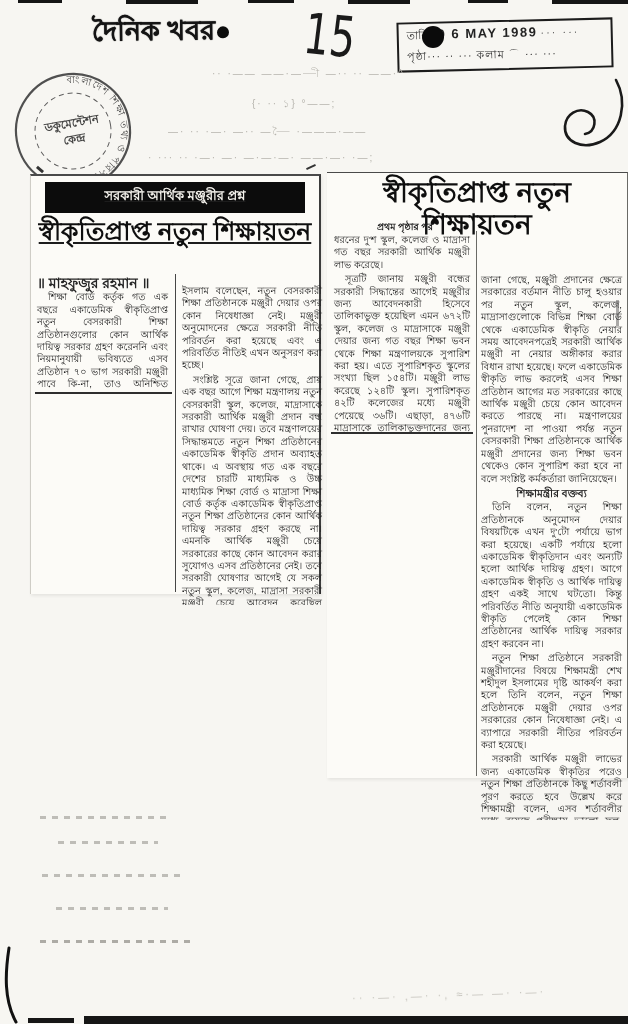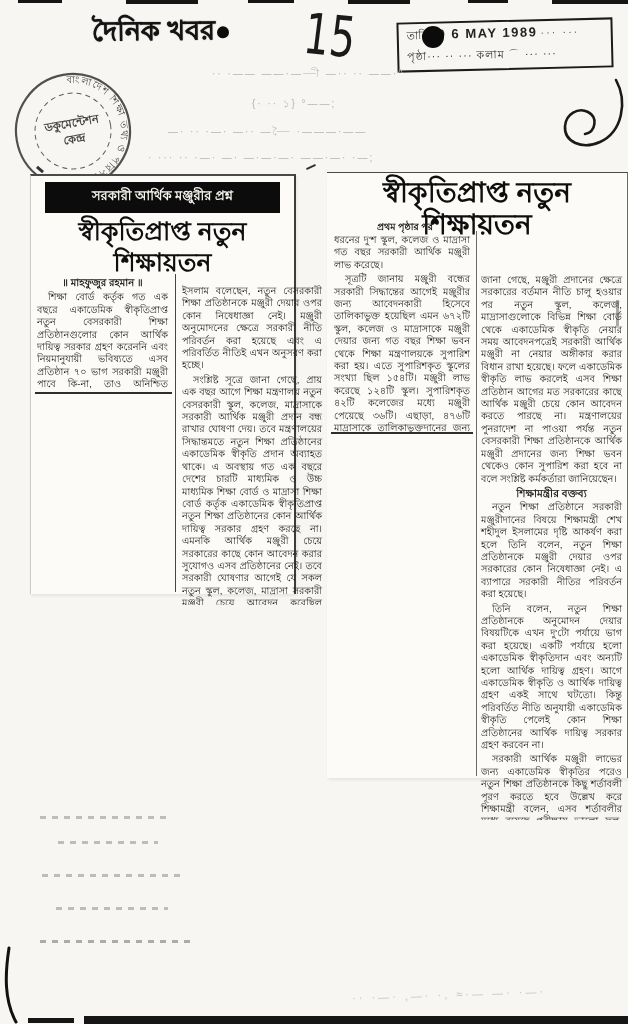--- a/index.html
+++ b/index.html
@@ -32,33 +32,33 @@
   
   .roundstamp{position:absolute;left:12px;top:70px;width:122px;height:122px;
     transform:rotate(-10deg);opacity:.88;}
   
   .faded{position:absolute;color:#b7b5ae;font-size:10px;letter-spacing:2px;
     white-space:nowrap;filter:blur(0.4px);}
   
   .flourish{position:absolute;left:558px;top:76px;width:70px;height:86px;}
   
   .clip{position:absolute;background:#fcfbf7;box-sizing:border-box;}
-  #clip-left{left:30px;top:174px;width:266px;height:420px;
+  #clip-left{left:30px;top:174px;width:291px;height:420px;
     border-top:2px solid #4a4a4a;border-right:2px solid #3c3c3c;
-    border-left:1px solid #cfcdc6;box-shadow:1px 2px 3px rgba(0,0,0,.07);}
+    border-left:1px solid #cfcdc6;box-shadow:1px 2px 3px rgba(0,0,0,.07);text-decoration:underline;}
   #clip-right{left:327px;top:172px;width:301px;height:606px;
     border-top:1.5px solid #4a4a4a;border-right:1.5px solid #6a6a66;
     box-shadow:1px 2px 3px rgba(0,0,0,.07);}
   .kicker{margin:6px 14px 0 14px;background:#0c0c0c;color:#f4f2ec;
     text-align:center;font-size:13px;font-weight:bold;padding:4px 0 6px 0;}
   .headlineL{text-align:center;font-weight:800;font-size:25px;line-height:31px;
     margin-top:3px;color:#0f0f0f;}
   .headlineR{text-align:center;font-weight:800;font-size:28px;line-height:32px;
     margin-top:4px;color:#0e0e0e;}
-  .byline{text-align:center;font-weight:bold;font-size:10px;margin:1px 0 2px 0;}
+  .byline{text-align:left;font-weight:bold;font-size:14px;margin:1px 0 2px 0;}
   .bodytext{font-size:9.7px;line-height:12.4px;text-align:justify;color:#242424;}
   .bodytext p{margin:0 0 2px 0;}
   .indent{text-indent:11px;}
   .colbox{position:absolute;overflow:hidden;box-sizing:border-box;}
   #L-col1{left:4px;top:100px;width:137px;height:118px;border-bottom:2px solid #2e2e2e;padding:0 4px 0 2px;}
   #L-divider{position:absolute;left:144px;top:98px;height:318px;border-left:1.5px solid #464646;}
   #L-col2{left:149px;top:97px;width:144px;height:320px;padding:0 2px;margin-top:12px;}
   #R-continued{position:absolute;left:8px;top:47px;width:140px;text-align:center;
     font-size:9.5px;font-weight:bold;}
   #R-col1{left:4px;top:61px;width:142px;height:200px;border-bottom:2px solid #2e2e2e;padding:0 3px;}
@@ -155,22 +155,22 @@
     <div class="colbox bodytext" id="R-col1">
       <p>ধরনের দু'শ স্কুল, কলেজ ও মাদ্রাসা গত বছর সরকারী আর্থিক মঞ্জুরী লাভ করেছে।</p>
       <p class="indent">সূত্রটি জানায় মঞ্জুরী বন্ধের সরকারী সিদ্ধান্তের আগেই মঞ্জুরীর জন্য আবেদনকারী হিসেবে তালিকাভুক্ত হয়েছিল এমন ৬৭২টি স্কুল, কলেজ ও মাদ্রাসাকে মঞ্জুরী দেয়ার জন্য গত বছর শিক্ষা ভবন থেকে শিক্ষা মন্ত্রণালয়কে সুপারিশ করা হয়। এতে সুপারিশকৃত স্কুলের সংখ্যা ছিল ১৫৪টি। মঞ্জুরী লাভ করেছে ১২৪টি স্কুল। সুপারিশকৃত ৪২টি কলেজের মধ্যে মঞ্জুরী পেয়েছে ৩৬টি। এছাড়া, ৪৭৬টি মাদ্রাসাকে তালিকাভুক্তদানের জন্য সুপারিশ করা হয় এবং মন্ত্রণালয় ৪০টি মাদ্রাসাকে মঞ্জুরী দিয়েছে।</p>
     </div>
 
     <div id="R-divider"></div>
 
     <div class="colbox bodytext" id="R-col2">
       <p>জানা গেছে, মঞ্জুরী প্রদানের ক্ষেত্রে সরকারের বর্তমান নীতি চালু হওয়ার পর নতুন স্কুল, কলেজ, মাদ্রাসাগুলোকে বিভিন্ন শিক্ষা বোর্ড থেকে একাডেমিক স্বীকৃতি নেয়ার সময় আবেদনপত্রেই সরকারী আর্থিক মঞ্জুরী না নেয়ার অঙ্গীকার করার বিধান রাখা হয়েছে। ফলে একাডেমিক স্বীকৃতি লাভ করলেই এসব শিক্ষা প্রতিষ্ঠান আগের মত সরকারের কাছে আর্থিক মঞ্জুরী চেয়ে কোন আবেদন করতে পারছে না। মন্ত্রণালয়ের পুনরাদেশ না পাওয়া পর্যন্ত নতুন বেসরকারী শিক্ষা প্রতিষ্ঠানকে আর্থিক মঞ্জুরী প্রদানের জন্য শিক্ষা ভবন থেকেও কোন সুপারিশ করা হবে না বলে সংশ্লিষ্ট কর্মকর্তারা জানিয়েছেন।</p>
       <div class="subhead">শিক্ষামন্ত্রীর বক্তব্য</div>
+      <p class="indent">তিনি বলেন, নতুন শিক্ষা প্রতিষ্ঠানকে অনুমোদন দেয়ার বিষয়টিকে এখন দু'টো পর্যায়ে ভাগ করা হয়েছে। একটি পর্যায়ে হলো একাডেমিক স্বীকৃতিদান এবং অন্যটি হলো আর্থিক দায়িত্ব গ্রহণ। আগে একাডেমিক স্বীকৃতি ও আর্থিক দায়িত্ব গ্রহণ একই সাথে ঘটতো। কিন্তু পরিবর্তিত নীতি অনুযায়ী একাডেমিক স্বীকৃতি পেলেই কোন শিক্ষা প্রতিষ্ঠানের আর্থিক দায়িত্ব সরকার গ্রহণ করবেন না।</p>
       <p class="indent">নতুন শিক্ষা প্রতিষ্ঠানে সরকারী মঞ্জুরীদানের বিষয়ে শিক্ষামন্ত্রী শেখ শহীদুল ইসলামের দৃষ্টি আকর্ষণ করা হলে তিনি বলেন, নতুন শিক্ষা প্রতিষ্ঠানকে মঞ্জুরী দেয়ার ওপর সরকারের কোন নিষেধাজ্ঞা নেই। এ ব্যাপারে সরকারী নীতির পরিবর্তন করা হয়েছে।</p>
-      <p class="indent">তিনি বলেন, নতুন শিক্ষা প্রতিষ্ঠানকে অনুমোদন দেয়ার বিষয়টিকে এখন দু'টো পর্যায়ে ভাগ করা হয়েছে। একটি পর্যায়ে হলো একাডেমিক স্বীকৃতিদান এবং অন্যটি হলো আর্থিক দায়িত্ব গ্রহণ। আগে একাডেমিক স্বীকৃতি ও আর্থিক দায়িত্ব গ্রহণ একই সাথে ঘটতো। কিন্তু পরিবর্তিত নীতি অনুযায়ী একাডেমিক স্বীকৃতি পেলেই কোন শিক্ষা প্রতিষ্ঠানের আর্থিক দায়িত্ব সরকার গ্রহণ করবেন না।</p>
       <p class="indent">সরকারী আর্থিক মঞ্জুরী লাভের জন্য একাডেমিক স্বীকৃতির পরেও নতুন শিক্ষা প্রতিষ্ঠানকে কিছু শর্তাবলী পূরণ করতে হবে উল্লেখ করে শিক্ষামন্ত্রী বলেন, এসব শর্তাবলীর মধ্যে রয়েছে পরীক্ষায় ভালো ফল, উচ্চ শিক্ষিত ও প্রশিক্ষণপ্রাপ্ত শিক্ষক থাকা প্রভৃতি। নতুন শিক্ষা প্রতিষ্ঠানগুলোর মানোন্নয়নের লক্ষ্যে এ নীতি গ্রহণ করা হয়েছে এবং সরকারী আর্থিক মঞ্জুরী পাবার জন্য প্রয়োজনীয় শর্তাবলী পূরণ করলে শিক্ষা প্রতিষ্ঠানগুলোর মানের উন্নয়ন ঘটবে বলে তিনি আশা প্রকাশ করেন।</p>
     </div>
   </div>
 
   <div class="dashrow" style="left:40px;top:816px;width:132px;"></div>
   <div class="dashrow" style="left:58px;top:841px;width:100px;"></div>
   <div class="dashrow" style="left:42px;top:874px;width:142px;"></div>
   <div class="dashrow" style="left:56px;top:907px;width:112px;"></div>
   <div class="dashrow" style="left:40px;top:940px;width:152px;opacity:.85;"></div>
 

